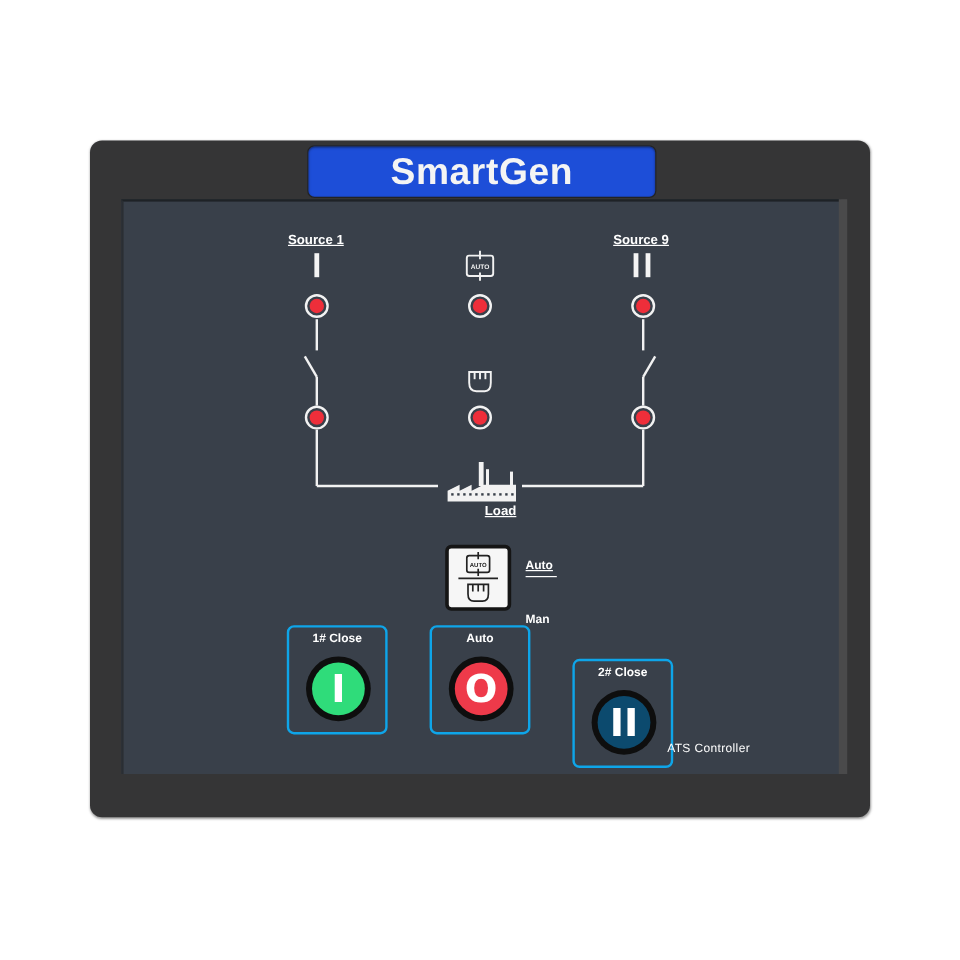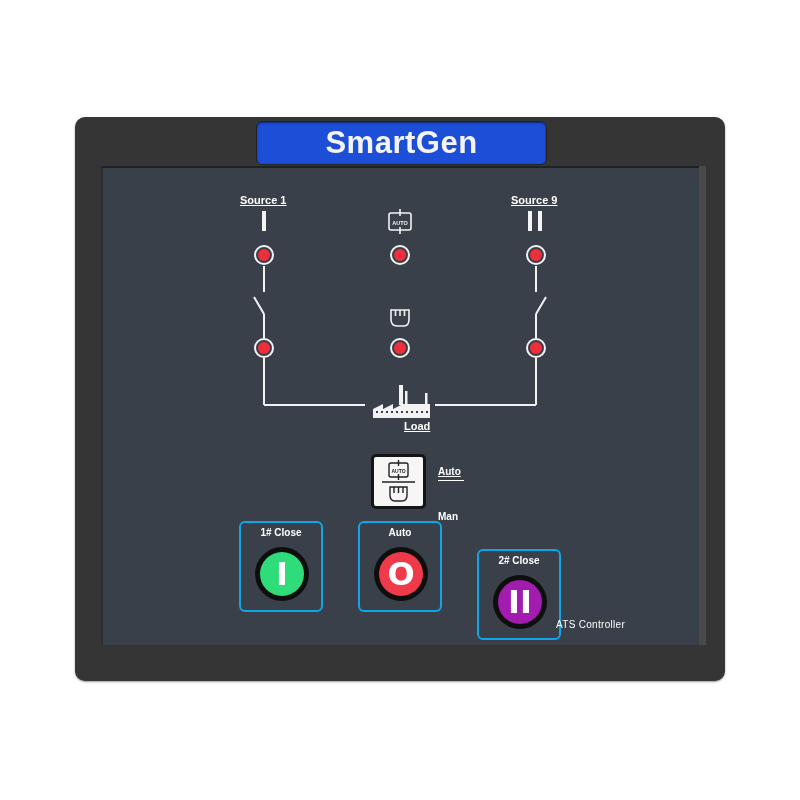--- a/index.html
+++ b/index.html
@@ -180,17 +180,17 @@
 <div class="btn-box" style="left:358px; top:521px;">
   <div class="btn-title">Auto</div>
   <div class="btn-circle">
     <div class="btn-face" style="background:#ee3a4a;">O</div>
   </div>
 </div>
 
 <div class="btn-box" style="left:477px; top:521px;margin-top:28px;">
   <div class="btn-title">2# Close</div>
   <div class="btn-circle">
-    <div class="btn-face" style="background:#a21caf;">II</div>
+    <div class="btn-face" style="background:#0c4a6e;">II</div>
   </div>
 </div>
 
 <span class="ats-label">ATS Controller</span>
 
 </body></html>

